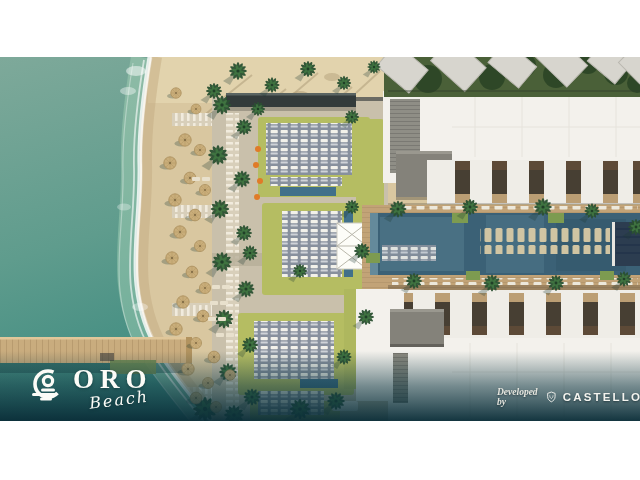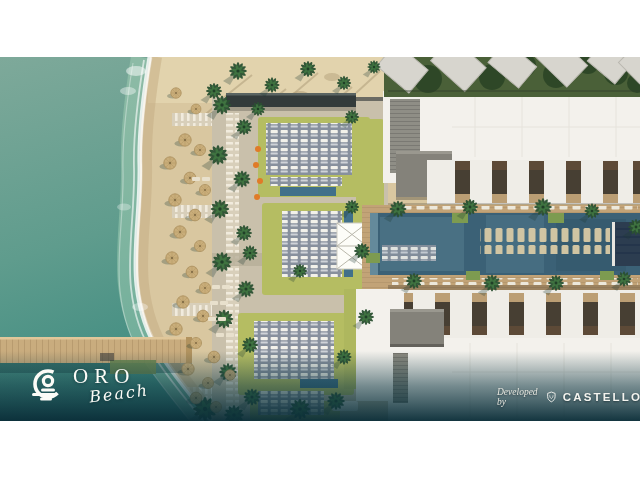--- a/index.html
+++ b/index.html
@@ -5,26 +5,26 @@
   html,body{margin:0;padding:0;background:#ffffff;font-family:"Liberation Sans",sans-serif;}
   .canvas{position:relative;width:640px;height:480px;background:#ffffff;overflow:hidden;}
   .band{position:absolute;left:0;width:640px;background:#ffffff;}
   .band.top{top:0;height:57px;}
   .band.bottom{top:421px;height:59px;}
   .stage{position:absolute;top:57px;left:0;width:640px;height:364px;}
   .stage svg{display:block;}
   .logo{position:absolute;top:366px;left:30px;display:flex;align-items:flex-start;gap:7px;color:#fcfcf7;
         text-shadow:0 1px 3px rgba(0,25,30,.45);}
   .logo-text{display:flex;flex-direction:column;}
-  .logo-name{font-family:"Liberation Serif",serif;font-size:21px;letter-spacing:6px;line-height:1;font-weight:400;}
+  .logo-name{font-family:"Liberation Serif",serif;font-size:27px;letter-spacing:6px;line-height:1;font-weight:700;}
   .logo-tagline{font-family:"DejaVu Serif",serif;font-style:italic;font-size:16px;letter-spacing:2px;
         transform:rotate(-7deg);margin:-3px 0 0 16px;}
   .developer{position:absolute;top:387px;left:497px;display:flex;align-items:center;gap:6px;color:#f4f4ef;
         text-shadow:0 1px 2px rgba(0,20,25,.5);}
-  .dev-prefix{font-family:"Liberation Serif",serif;font-style:italic;font-size:9.5px;color:#e6e6df;}
+  .dev-prefix{font-family:"Liberation Serif",serif;font-style:italic;font-size:9.5px;color:#e6e6df;font-weight:bold;}
   .dev-name{font-size:11.5px;font-weight:bold;letter-spacing:2.2px;}
 </style>
 </head>
 <body>
 
 <div class="canvas">
   <div class="band top"></div>
 
   <div class="stage">
   <svg width="640" height="364" viewBox="0 0 640 364">

